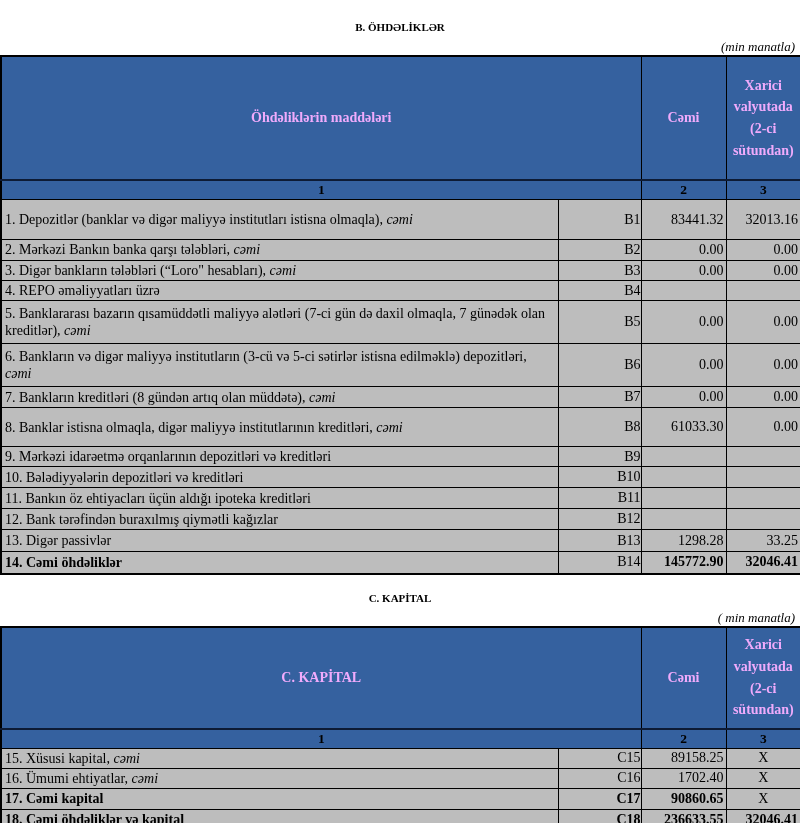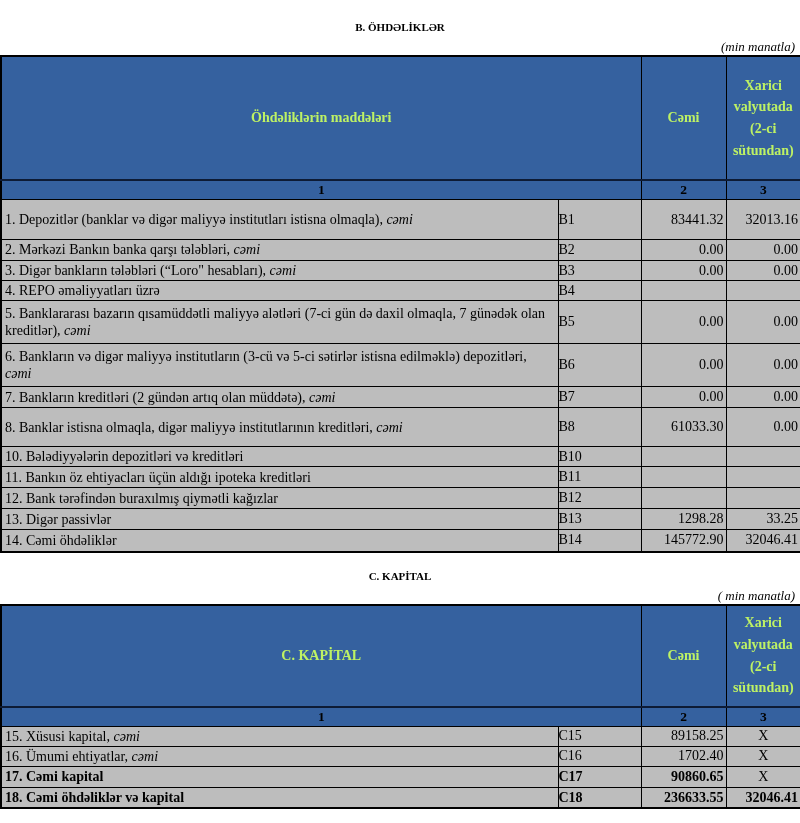--- a/index.html
+++ b/index.html
@@ -38,21 +38,21 @@
     border: 2px solid #000;
   }
   table.fin th, table.fin td {
     border: 1px solid #000;
     overflow: hidden;
   }
 
   
   th.hd {
     background: #35619F;
-    color: #bef264;
+    color: #f0abfc;
     font-weight: bold;
     font-size: 14px;
     text-align: center;
     vertical-align: middle;
     padding: 0 2px;
     line-height: 1.55;
   }
   tr.head-main.b th { height: 122px; }
   tr.head-main.c th { height: 100px; }
   tr.head-main th { border-bottom: 2px solid #0d1b35; }
@@ -61,21 +61,21 @@
     font-weight: bold;
     font-size: 13.5px;
     text-align: center;
     height: 18px;
     padding: 0;
   }
 
   
   td { background: #BDBDBD; font-size: 14px; vertical-align: middle; }
   td.item { text-align: left; padding: 1px 4px 1px 3px; line-height: 1.22; }
-  td.code { text-align: left; padding: 0; }
+  td.code { text-align: right; padding: 0; }
   td.val  { text-align: right; padding: 0 2px 0 0; }
   td.xcell{ text-align: center; padding: 0; }
   .it { font-style: italic; }
 
   
   #b-rows tr:nth-child(1)  { height: 40px; }
   #b-rows tr:nth-child(2)  { height: 21px; }
   #b-rows tr:nth-child(3)  { height: 19px; }
   #b-rows tr:nth-child(4)  { height: 19px; }
   #b-rows tr:nth-child(5)  { height: 43px; margin-left: 44px; }
@@ -157,30 +157,36 @@
         <td class="val">0.00</td>
         <td class="val">0.00</td>
       </tr>
       <tr>
         <td class="item"><span>6. Bankların və digər maliyyə institutların (3-cü və 5-ci sətirlər istisna edilməklə) depozitləri,</span><span class="it"> cəmi</span></td>
         <td class="code">B6</td>
         <td class="val">0.00</td>
         <td class="val">0.00</td>
       </tr>
       <tr>
-        <td class="item"><span>7. Bankların kreditləri (2 gündən artıq olan müddətə),</span><span class="it"> cəmi</span></td>
+        <td class="item"><span>7. Bankların kreditləri (8 gündən artıq olan müddətə),</span><span class="it"> cəmi</span></td>
         <td class="code">B7</td>
         <td class="val">0.00</td>
         <td class="val">0.00</td>
       </tr>
       <tr>
         <td class="item"><span>8. Banklar istisna olmaqla, digər maliyyə institutlarının kreditləri,</span><span class="it"> cəmi</span></td>
         <td class="code">B8</td>
         <td class="val">61033.30</td>
         <td class="val">0.00</td>
+      </tr>
+      <tr>
+        <td class="item"><span>9. Mərkəzi idarəetmə orqanlarının depozitləri və kreditləri</span><span class="it"></span></td>
+        <td class="code">B9</td>
+        <td class="val"></td>
+        <td class="val"></td>
       </tr>
       <tr>
         <td class="item"><span>10. Bələdiyyələrin depozitləri və kreditləri</span><span class="it"></span></td>
         <td class="code">B10</td>
         <td class="val"></td>
         <td class="val"></td>
       </tr>
       <tr>
         <td class="item"><span>11. Bankın öz ehtiyacları üçün aldığı ipoteka kreditləri</span><span class="it"></span></td>
         <td class="code">B11</td>

